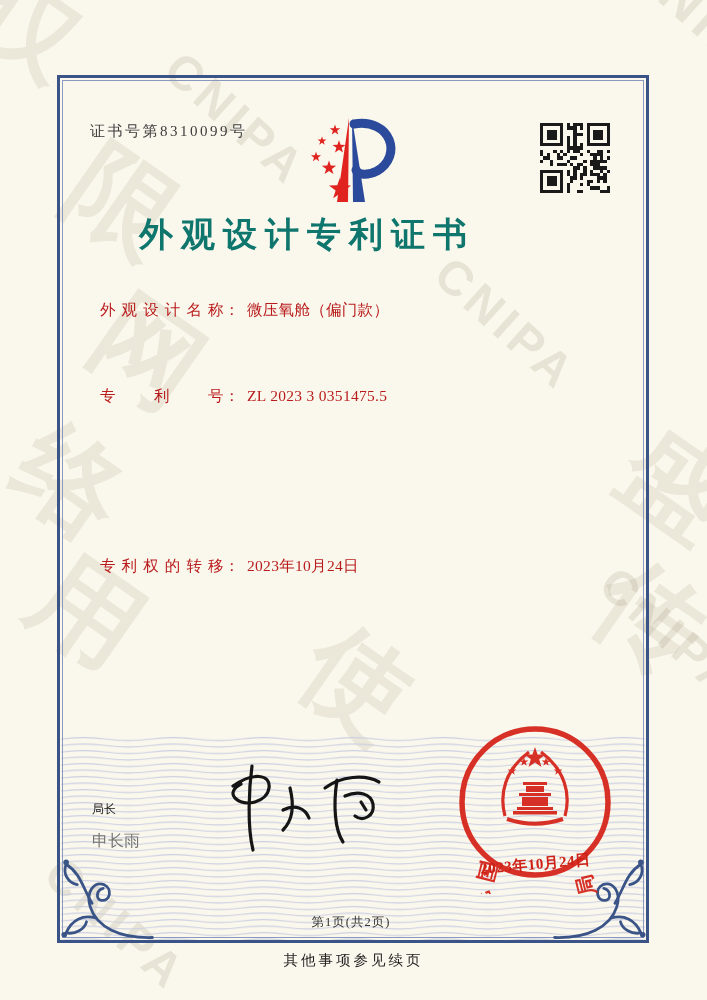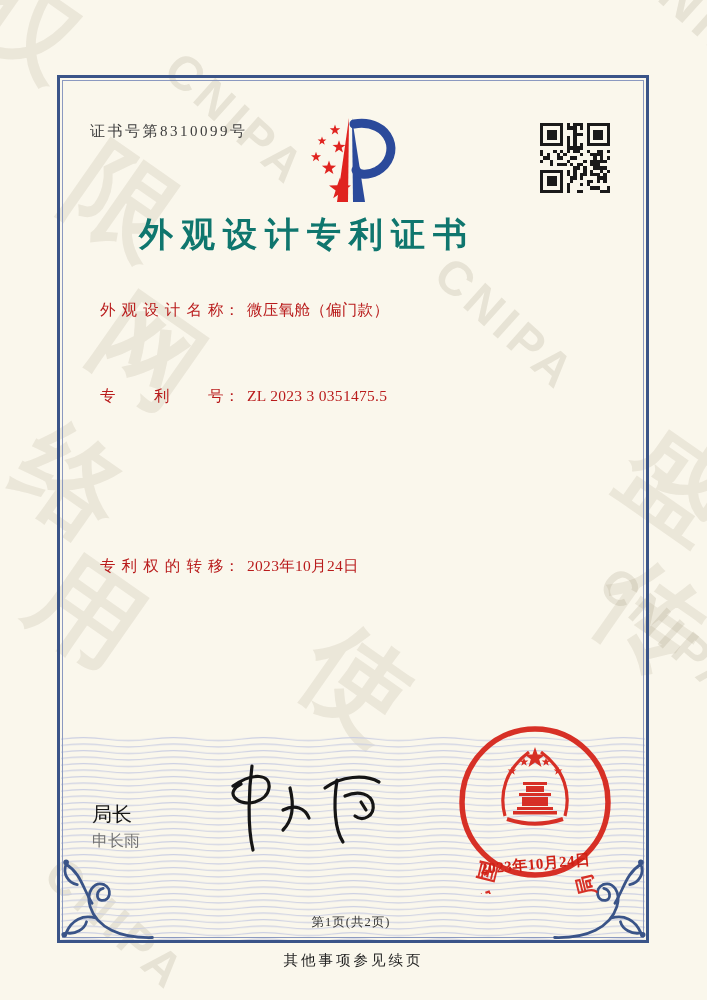--- a/index.html
+++ b/index.html
@@ -30,21 +30,21 @@
   .lbl{display:inline-block;width:124px;text-align:justify;text-align-last:justify;vertical-align:top;}
   .colon{display:inline-block;margin-right:7px;}
   .val{letter-spacing:.3px;}
   .grant-no-pair{position:absolute;left:284px;top:0;}
   .grant-no-pair .lbl2{letter-spacing:2px;}
   
   .body-text{position:absolute;left:88px;top:591px;width:535px;z-index:3;
              font-size:14.8px;line-height:21.6px;color:#2b2b2b;text-align:justify;}
   .body-text p{margin:0;text-indent:2em;}
   
-  .sig-role{position:absolute;left:92px;top:801px;font-size:20px;color:#161616;z-index:3;
+  .sig-role{position:absolute;left:92px;top:801px;font-size:12px;color:#161616;z-index:3;
             font-family:"Liberation Sans","DejaVu Sans",sans-serif;}
   .sig-name{position:absolute;left:92px;top:831px;font-size:16px;color:#737373;z-index:3;
             font-family:"Liberation Sans","DejaVu Sans",sans-serif;}
   .sig-script{position:absolute;left:195px;top:758px;width:200px;height:105px;z-index:3;}
   
   .seal{position:absolute;left:443px;top:710px;width:184px;height:184px;z-index:5;opacity:.95;}
   .seal-arc{font-size:21px;font-weight:700;letter-spacing:14px;fill:#D6261C;}
   .seal-date{position:absolute;left:473px;top:855px;width:125px;text-align:center;z-index:6;
              font-size:15px;font-weight:700;color:#CF2015;letter-spacing:.5px;transform:rotate(-5deg);}
   

